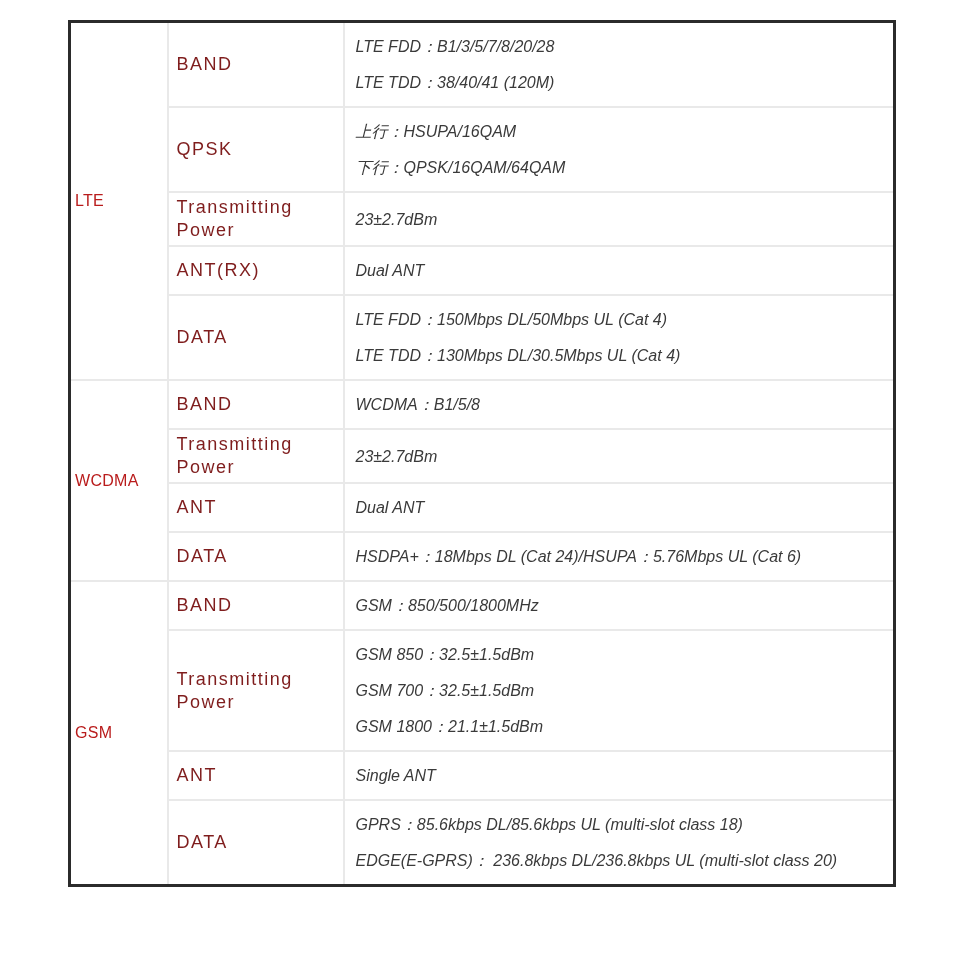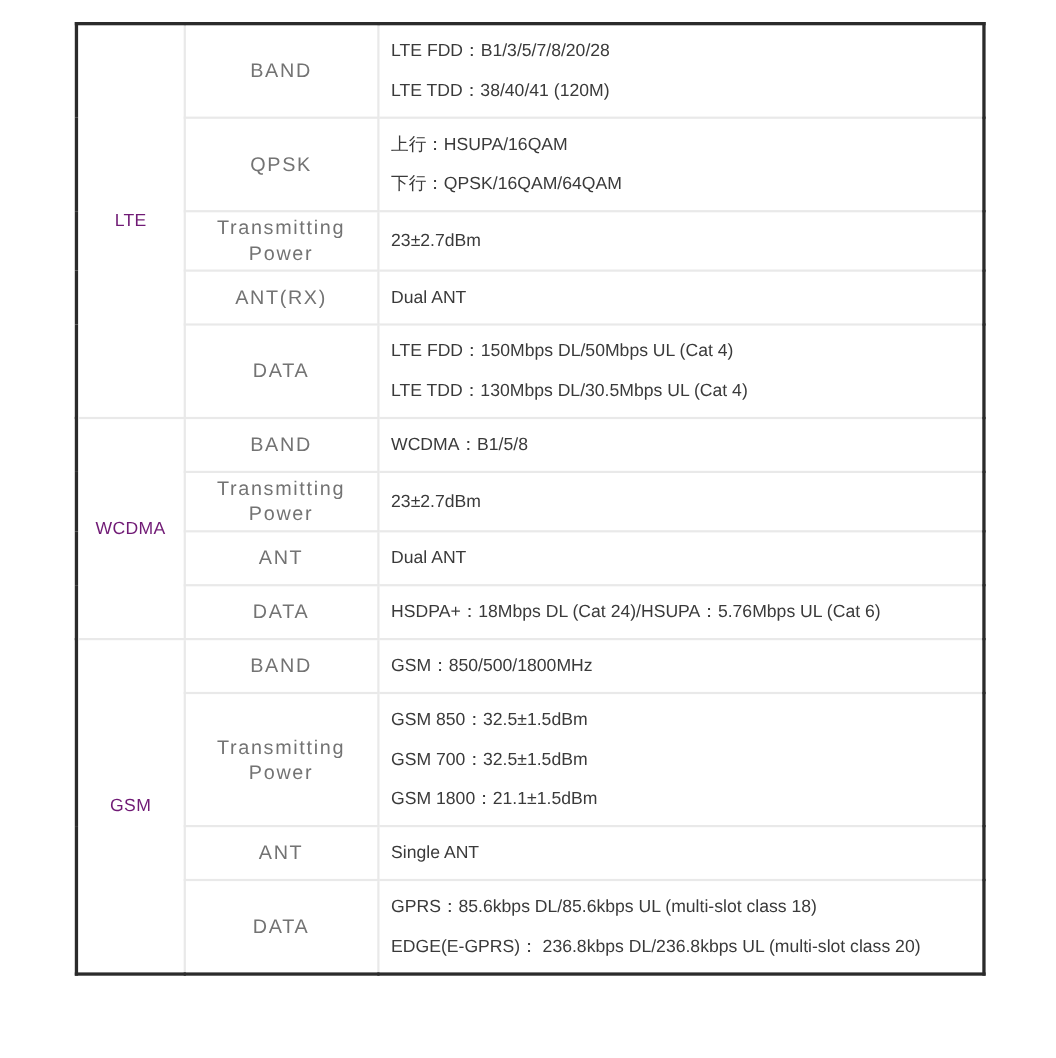--- a/index.html
+++ b/index.html
@@ -27,39 +27,38 @@
   }
   col.c-group { width: 98px; }
   col.c-param { width: 176px; }
   col.c-value { width: 551px; }
 
   td {
     border: 2px solid #e9e9e9;
     vertical-align: middle;
   }
   td.group-cell {
-    text-align: center;
-    color: #701a75;
+    color: #b91c1c;
     font-size: 16px;
     letter-spacing: 0.3px;
     padding: 3px 4px;
   }
   td.param-cell {
-    text-align: center;
-    color: #737373;
+    color: #7f1d1d;
     font-size: 18px;
     letter-spacing: 1.5px;
     line-height: 23px;
     padding: 3px 8px;
   }
   td.value-cell {
     color: #3a3a3a;
     font-size: 16px;
     padding: 3px 22px 3px 11px;
     text-align: left;
+    font-style: italic;
   }
   .value-line {
     margin: 5px 0;
     line-height: 31px;
     text-align: justify;
   }
 </style>
 </head>
 <body>
 

